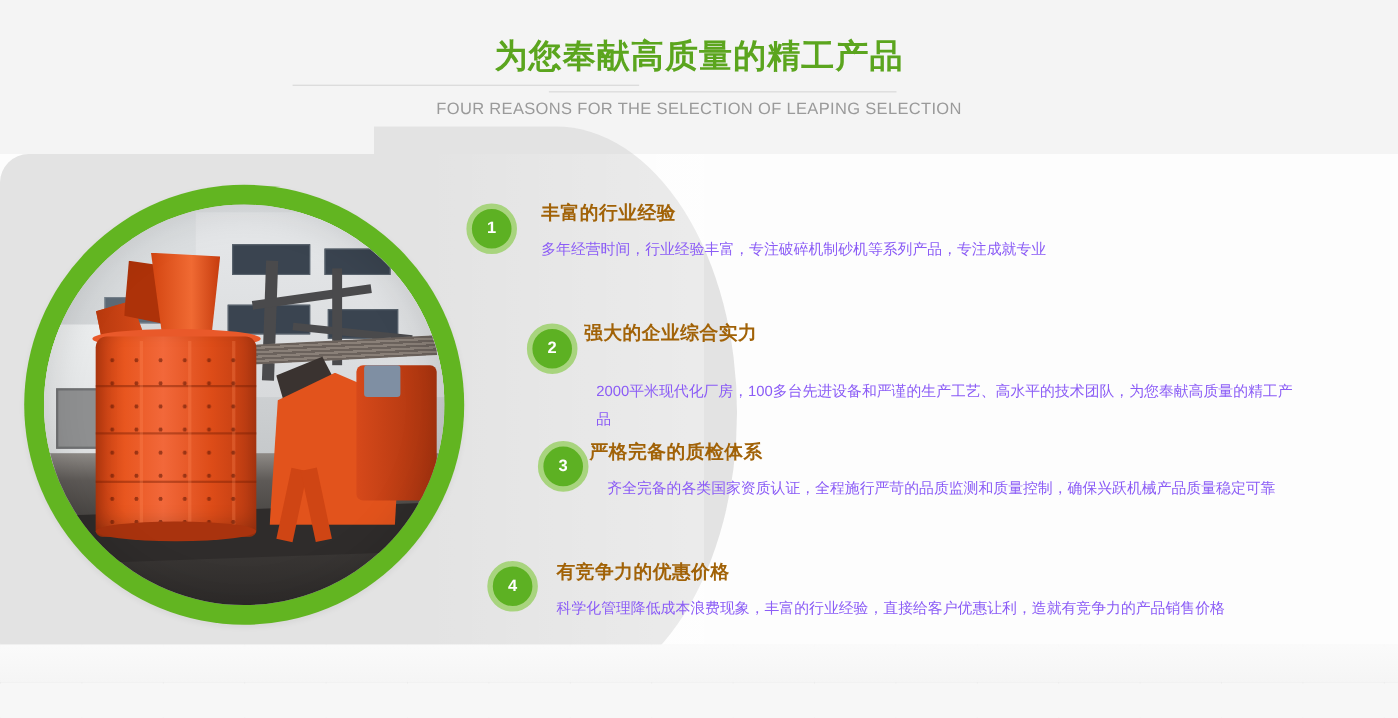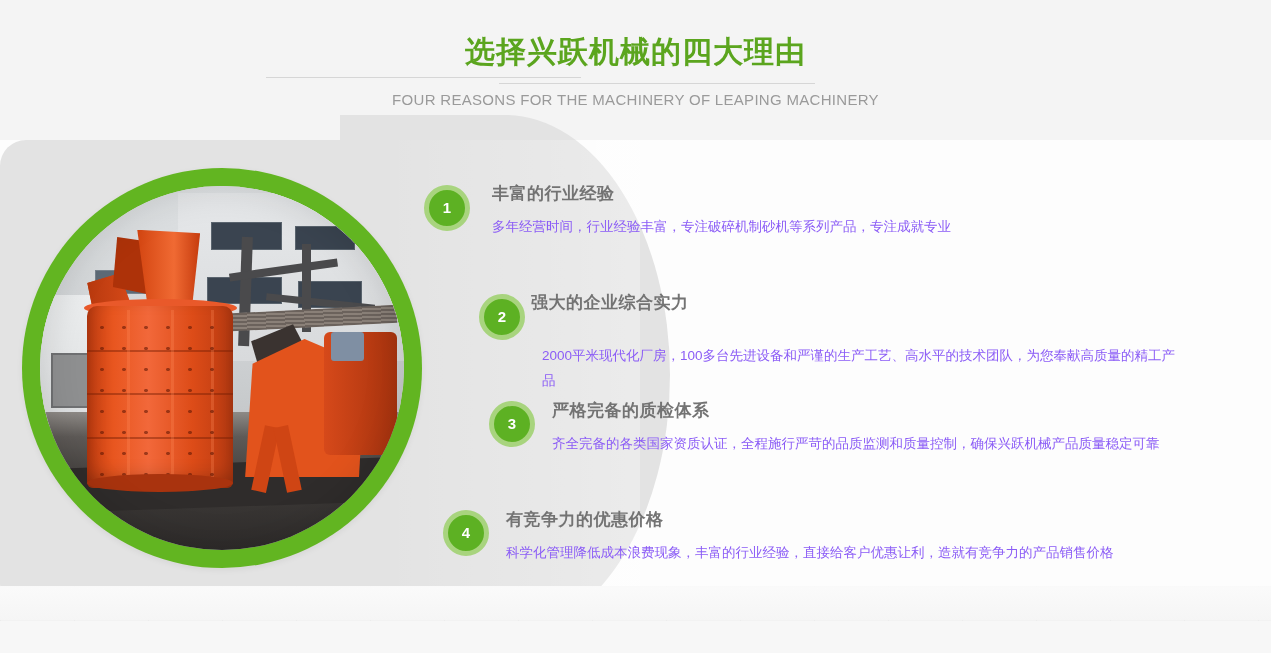--- a/index.html
+++ b/index.html
@@ -294,21 +294,21 @@
     color: #ffffff;
     font-size: 15px;
     font-weight: bold;
     line-height: 36px;
     text-align: center;
   }
   .item-head {
     position: absolute;
     font-size: 17px;
     font-weight: bold;
-    color: #737373;
+    color: #a16207;
     letter-spacing: .5px;
     white-space: nowrap;
   }
   .item-body {
     position: absolute;
     font-size: 13.5px;
     color: #8b5cf6;
     line-height: 25px;
     width: 640px;
   }
@@ -316,37 +316,37 @@
   
   #i1-badge { left: 424px; top: 185px; }
   #i1-head  { left: 492px; top: 182px; }
   #i1-body  { left: 492px; top: 214px; }
 
   #i2-badge { left: 479px; top: 294px; }
   #i2-head  { left: 531px; top: 291px; }
   #i2-body  { left: 542px; top: 323px; margin-top: 20px; }
 
   #i3-badge { left: 489px; top: 401px; }
-  #i3-head  { left: 552px; top: 399px; }
+  #i3-head  { left: 536px; top: 399px; }
   #i3-body  { left: 552px; top: 431px; }
 
   #i4-badge { left: 443px; top: 510px; }
   #i4-head  { left: 506px; top: 508px; }
   #i4-body  { left: 506px; top: 540px; }
 </style>
 </head>
 <body>
 
 <div class="stage">
 
   <div class="header">
-    <div class="title-main">选择兴跃机械的四大理由</div>
+    <div class="title-main">为您奉献高质量的精工产品</div>
     <div class="rule-a"></div>
     <div class="rule-b"></div>
-    <div class="title-sub">FOUR REASONS FOR THE MACHINERY OF LEAPING MACHINERY</div>
+    <div class="title-sub">FOUR REASONS FOR THE SELECTION OF LEAPING SELECTION</div>
   </div>
 
   <div class="panel">
     <div class="panel-bulge"></div>
     <div class="panel-body"></div>
     <div class="panel-soft"></div>
   </div>
 
   <div class="photo-ring">
     <div class="photo-clip">

